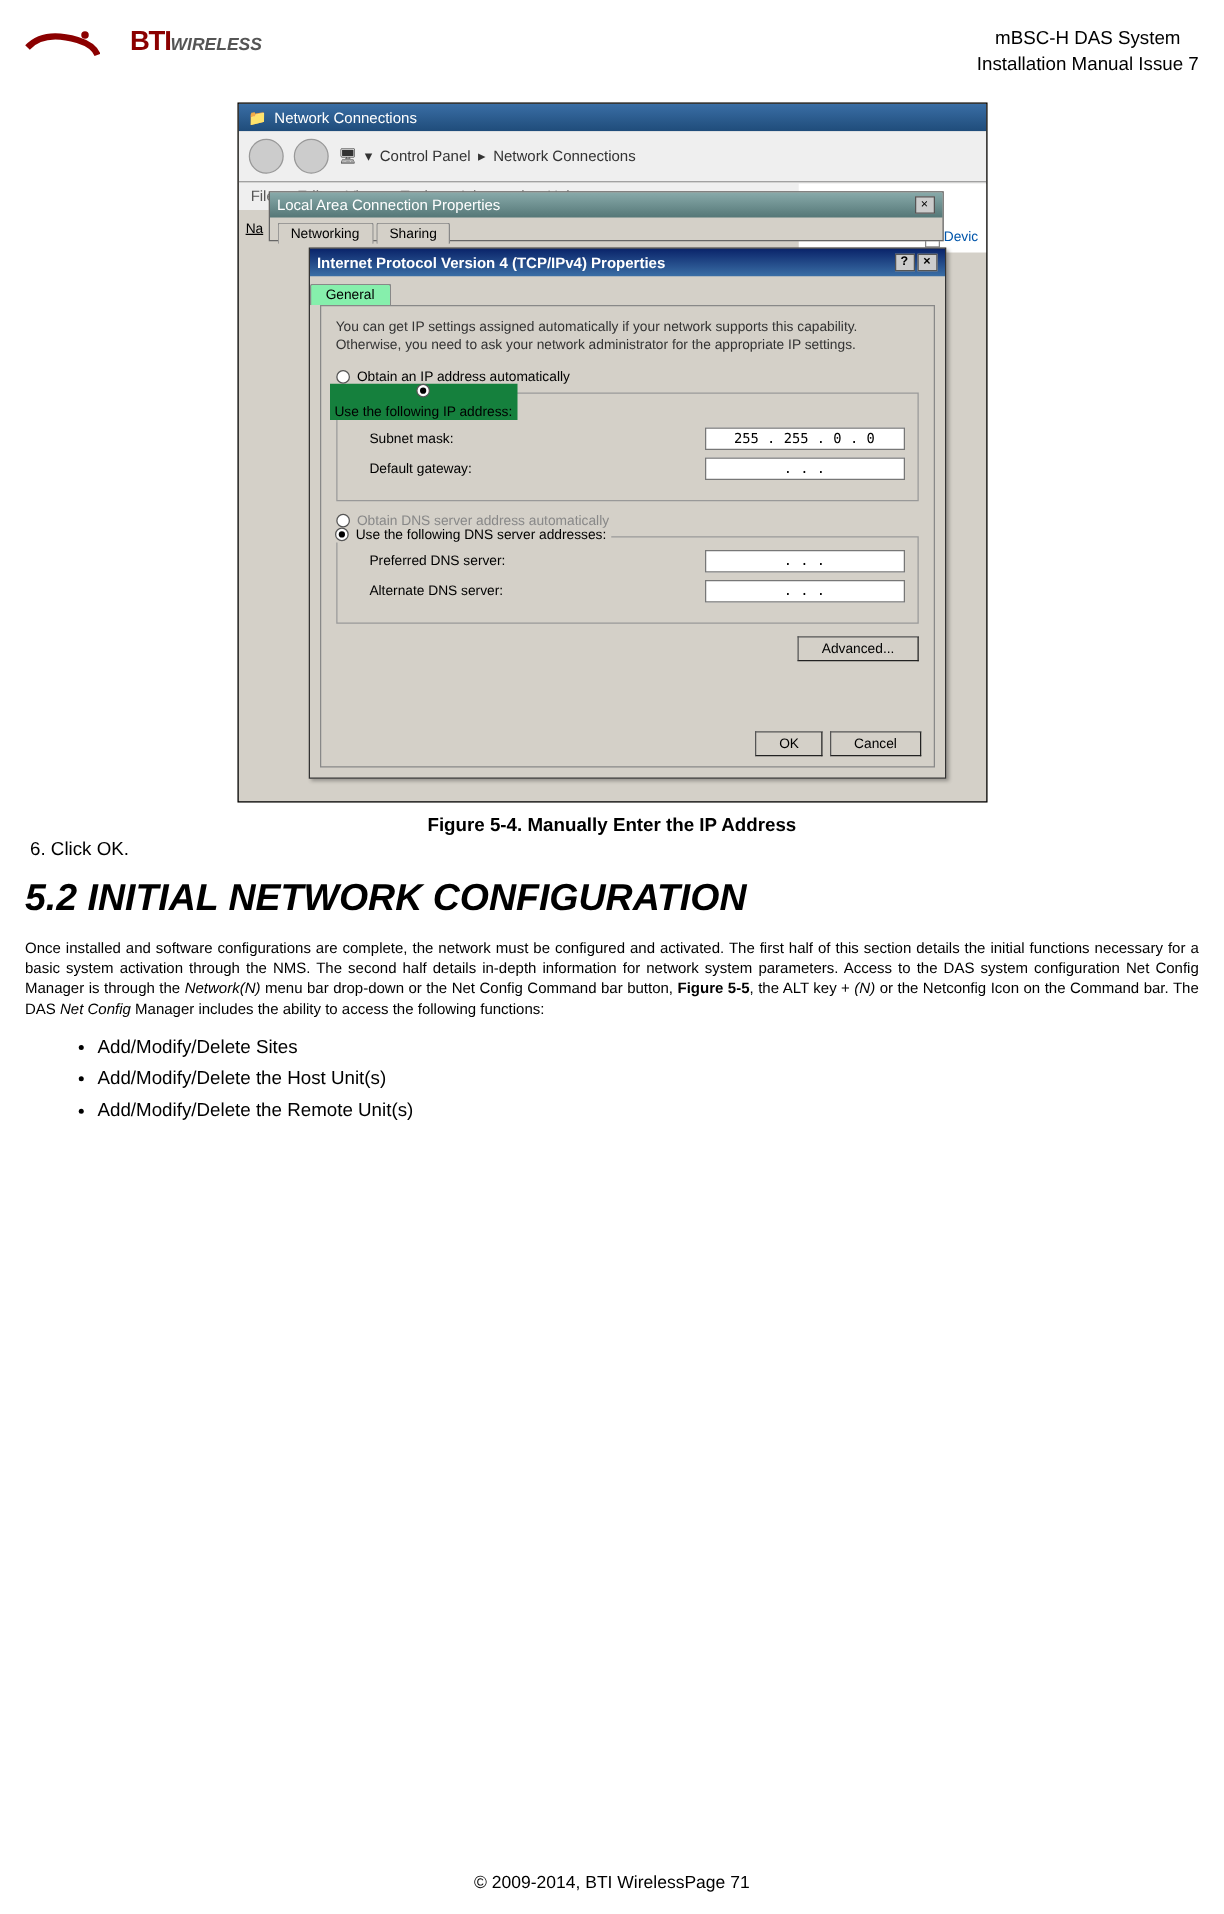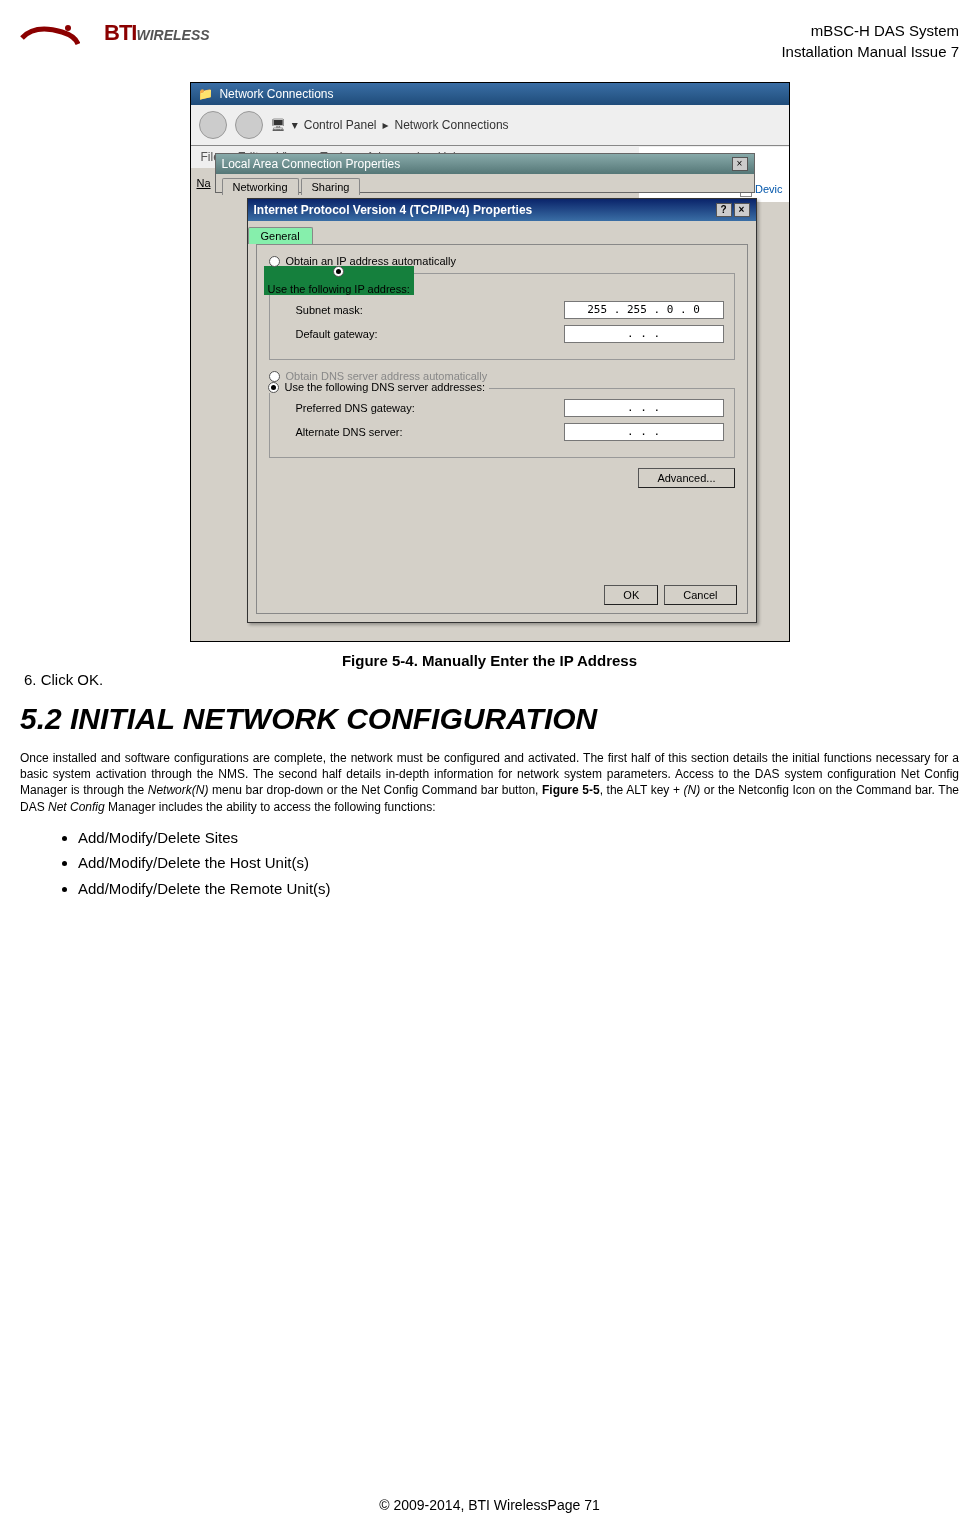--- a/index.html
+++ b/index.html
@@ -31,21 +31,21 @@
     .logo-swoosh svg { width: 60px; height: 30px; }
     .logo-text {
       margin-left: 4px;
       font-size: 22px;
       font-weight: bold;
       letter-spacing: -1px;
     }
     .logo-bti { color: #8b0000; }
     .logo-wireless { color: #555; font-style: italic; font-size: 14px; letter-spacing: 0; }
     .hdr-right {
-      text-align: right;
+      text-align: center;
       font-size: 15px;
       line-height: 1.4;
     }
     .screenshot-container {
       width: 600px;
       height: 560px;
       margin: 0 auto 10px auto;
       border: 1px solid #000;
       position: relative;
       background: #d4d0c8;
@@ -198,20 +198,21 @@
   <div class="win3">
     <div class="win3-title">
       <span>Internet Protocol Version 4 (TCP/IPv4) Properties</span>
       <span class="win3-btns">
         <span class="title-btn">?</span>
         <span class="title-btn">×</span>
       </span>
     </div>
     <span class="tab3">General</span>
     <div class="win3-body">
+      <div class="info-text">You can get IP settings assigned automatically if your network supports this capability. Otherwise, you need to ask your network administrator for the appropriate IP settings.</div>
 
       <div class="radio-row">
         <span class="radio"></span>
         <span>Obtain an IP address automatically</span>
       </div>
       <div class="fieldgroup">
         <div class="radio-row" style="margin-left:-16px; margin-top:-16px; background:#15803d; width:fit-content; padding:0 4px;flex-direction:column;">
           <span class="radio selected"></span>
           <span>Use the following IP address:</span>
         </div>
@@ -228,21 +229,21 @@
       <div class="radio-row disabled-text">
         <span class="radio"></span>
         <span>Obtain DNS server address automatically</span>
       </div>
       <div class="fieldgroup">
         <div class="radio-row" style="margin-left:-16px; margin-top:-16px; background:#d4d0c8; width:fit-content; padding:0 4px;">
           <span class="radio selected"></span>
           <span>Use the following DNS server addresses:</span>
         </div>
         <div class="field-row">
-          <span>Preferred DNS gateway:</span>
+          <span>Preferred DNS server:</span>
           <span class="ip-input">.       .       .</span>
         </div>
         <div class="field-row">
           <span>Alternate DNS server:</span>
           <span class="ip-input">.       .       .</span>
         </div>
       </div>
 
       <div class="adv-row">
         <span class="win-btn">Advanced...</span>

